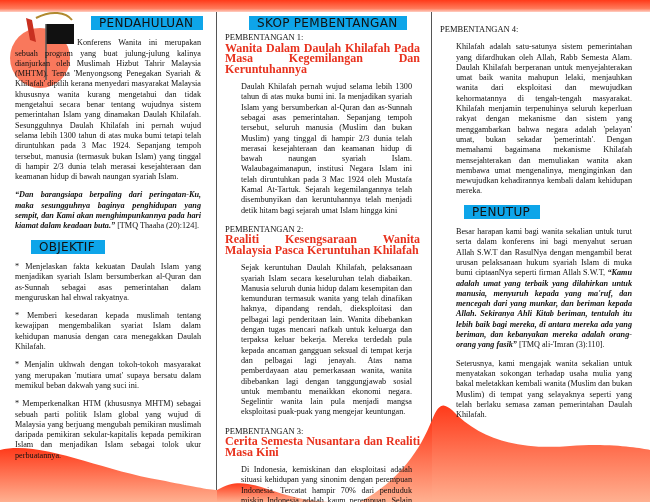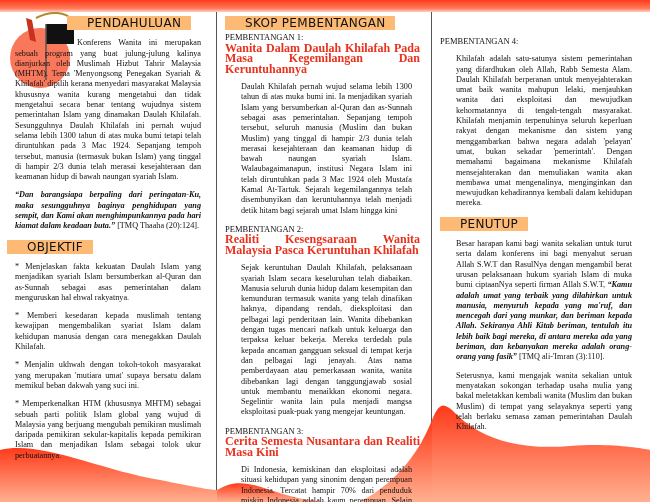--- a/index.html
+++ b/index.html
@@ -7,22 +7,22 @@
          font-family:"Liberation Serif","DejaVu Serif",serif; color:#111; }
   .topbar { position:absolute; left:0; top:0; width:650px; height:12px;
             background:linear-gradient(#ff3a1a,#ff7a5a 70%,#ffd0c4); }
   .divider { position:absolute; top:12px; width:1px; height:490px; background:#555; }
   .wave { position:absolute; left:0; top:0; width:650px; height:502px; pointer-events:none; }
   .col { position:absolute; top:12px; font-size:8.2px; line-height:10.3px; text-align:justify; }
   .col p { margin:8px; }
   .col1 { left:7px; width:202px; }
   .col2 { left:225px; width:195px; }
   .col3 { left:440px; width:200px; }
-  .hbox { display:inline-block; background:#fdba74; font-family:"DejaVu Sans",sans-serif;
-          font-size:12px; letter-spacing:0.3px; padding:2px 10px 2px 20px; color:#111; }
+  .hbox { display:inline-block; background:#0ea5e9; font-family:"DejaVu Sans",sans-serif;
+          font-size:12px; letter-spacing:0.3px; padding:2px 10px 2px 8px; color:#111;margin-left:24px; }
   .pb { font-weight:normal; font-size:8.5px; margin-top:6px; }
   .ptitle { color:#e8321e; font-weight:bold; font-size:12px; line-height:10.5px; }
   .indent { padding-left:8px; }
   .quote { font-weight:bold; font-style:italic; }
   .logo { position:absolute; left:6px; top:10px; width:70px; height:82px; }
 </style>
 </head>
 <body>
 
 <div class="topbar"></div>
@@ -68,18 +68,18 @@
   <p class="indent">Daulah Khilafah pernah wujud selama lebih 1300 tahun di atas muka bumi ini. Ia menjadikan syariah Islam yang bersumberkan al-Quran dan as-Sunnah sebagai asas pemerintahan. Sepanjang tempoh tersebut, seluruh manusia (Muslim dan bukan Muslim) yang tinggal di hampir 2/3 dunia telah merasai kesejahteraan dan keamanan hidup di bawah naungan syariah Islam. Walaubagaimanapun, institusi Negara Islam ini telah diruntuhkan pada 3 Mac 1924 oleh Mustafa Kamal At-Tartuk. Sejarah kegemilangannya telah disembunyikan dan keruntuhannya telah menjadi detik hitam bagi sejarah umat Islam hingga kini</p>
   <div class="pb">PEMBENTANGAN 2:</div>
   <div class="ptitle">Realiti Kesengsaraan Wanita Malaysia Pasca Keruntuhan Khilafah</div>
   <p class="indent">Sejak keruntuhan Daulah Khilafah, pelaksanaan syariah Islam secara keseluruhan telah diabaikan. Manusia seluruh dunia hidup dalam kesempitan dan kemunduran termasuk wanita yang telah dinafikan haknya, dipandang rendah, dieksploitasi dan pelbagai lagi penderitaan lain. Wanita dibebankan dengan tugas mencari nafkah untuk keluarga dan terpaksa keluar bekerja. Mereka terdedah pula kepada ancaman gangguan seksual di tempat kerja dan pelbagai lagi jenayah. Atas nama pemberdayaan atau pemerkasaan wanita, wanita dibebankan lagi dengan tanggungjawab sosial untuk membantu menaikkan ekonomi negara. Segelintir wanita lain pula menjadi mangsa eksploitasi puak-puak yang mengejar keuntungan.</p>
   <div class="pb">PEMBENTANGAN 3:</div>
   <div class="ptitle">Cerita Semesta Nusantara dan Realiti Masa Kini</div>
   <p class="indent">Di Indonesia, kemiskinan dan eksploitasi adalah situasi kehidupan yang sinonim dengan perempuan Indonesia. Tercatat hampir 70% dari penduduk miskin Indonesia adalah kaum perempuan. Selain itu, wanita diekploitasi secara fizikal apabila dijadikan modal sosial untuk meraih keuntungan sebesar-besarnya, tanpa dipenuhi hak-haknya. Eksploitasi seksual juga terjadi dalam berbagai bentuk. Diantaranya, puluhan ribu wanita mengalami penderaan seksual dan anak remaja pula menjadi mangsa mafia pemerdagangan manusia dan dijerumuskan ke dunia pelacuran .</p>
 </div>
 
 <div class="col col3">
-  <div class="pb" style="margin-top:24px">PEMBENTANGAN 4:</div>
+  <div class="pb" style="margin-top:12px">PEMBENTANGAN 4:</div>
   <p class="indent">Khilafah adalah satu-satunya sistem pemerintahan yang difardhukan oleh Allah, Rabb Semesta Alam. Daulah Khilafah berperanan untuk menyejahterakan umat baik wanita mahupun lelaki, menjauhkan wanita dari eksploitasi dan mewujudkan kehormatannya di tengah-tengah masyarakat. Khilafah menjamin terpenuhinya seluruh keperluan rakyat dengan mekanisme dan sistem yang menggambarkan bahwa negara adalah 'pelayan' umat, bukan sekadar 'pemerintah'. Dengan memahami bagaimana mekanisme Khilafah mensejahterakan dan memuliakan wanita akan membawa umat mengenalinya, menginginkan dan mewujudkan kehadirannya kembali dalam kehidupan mereka.</p>
   <div style="margin:6px 0 2px 0;"><span class="hbox">PENUTUP</span></div>
   <p class="indent"><span>Besar harapan kami bagi wanita sekalian untuk turut serta dalam konferens ini bagi menyahut seruan Allah S.W.T dan RasulNya dengan mengambil berat urusan pelaksanaan hukum syariah Islam di muka bumi ciptaanNya seperti firman Allah S.W.T, </span><span class="quote">“Kamu adalah umat yang terbaik yang dilahirkan untuk manusia, menyuruh kepada yang ma'ruf, dan mencegah dari yang munkar, dan beriman kepada Allah. Sekiranya Ahli Kitab beriman, tentulah itu lebih baik bagi mereka, di antara mereka ada yang beriman, dan kebanyakan mereka adalah orang-orang yang fasik”</span><span> [TMQ ali-'Imran (3):110].</span></p>
   <p class="indent" style="margin-top:8px">Seterusnya, kami mengajak wanita sekalian untuk menyatakan sokongan terhadap usaha mulia yang bakal meletakkan kembali wanita (Muslim dan bukan Muslim) di tempat yang selayaknya seperti yang telah berlaku semasa zaman pemerintahan Daulah Khilafah.</p>
 </div>
 
 </body></html>

